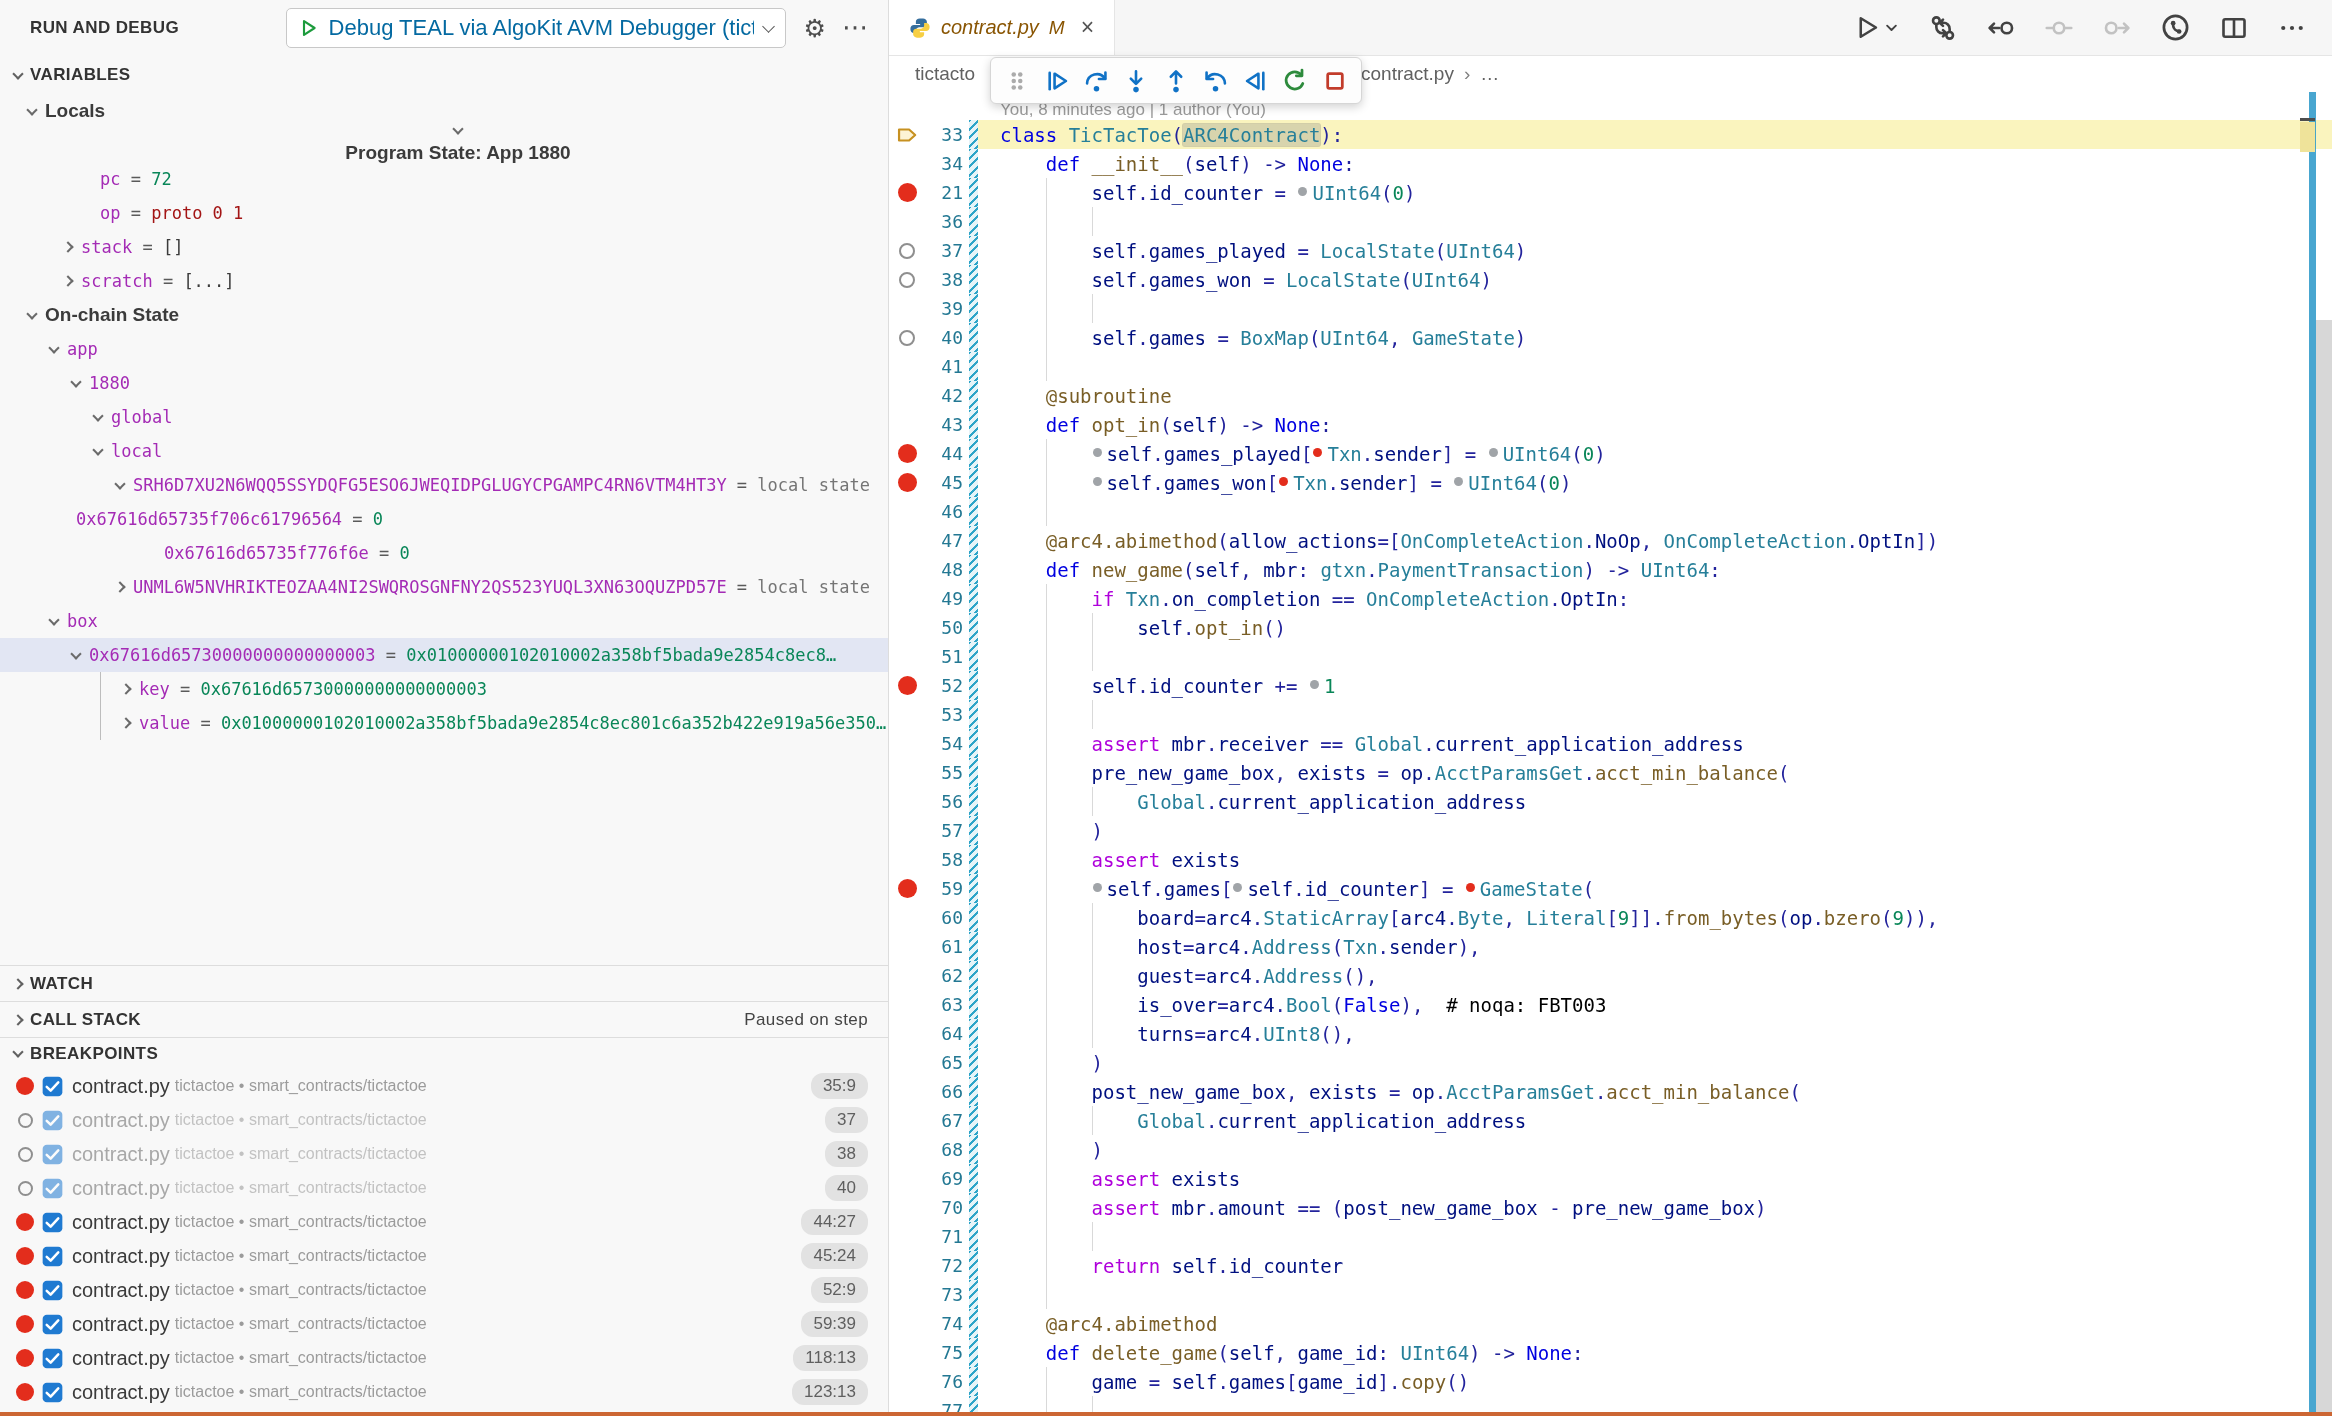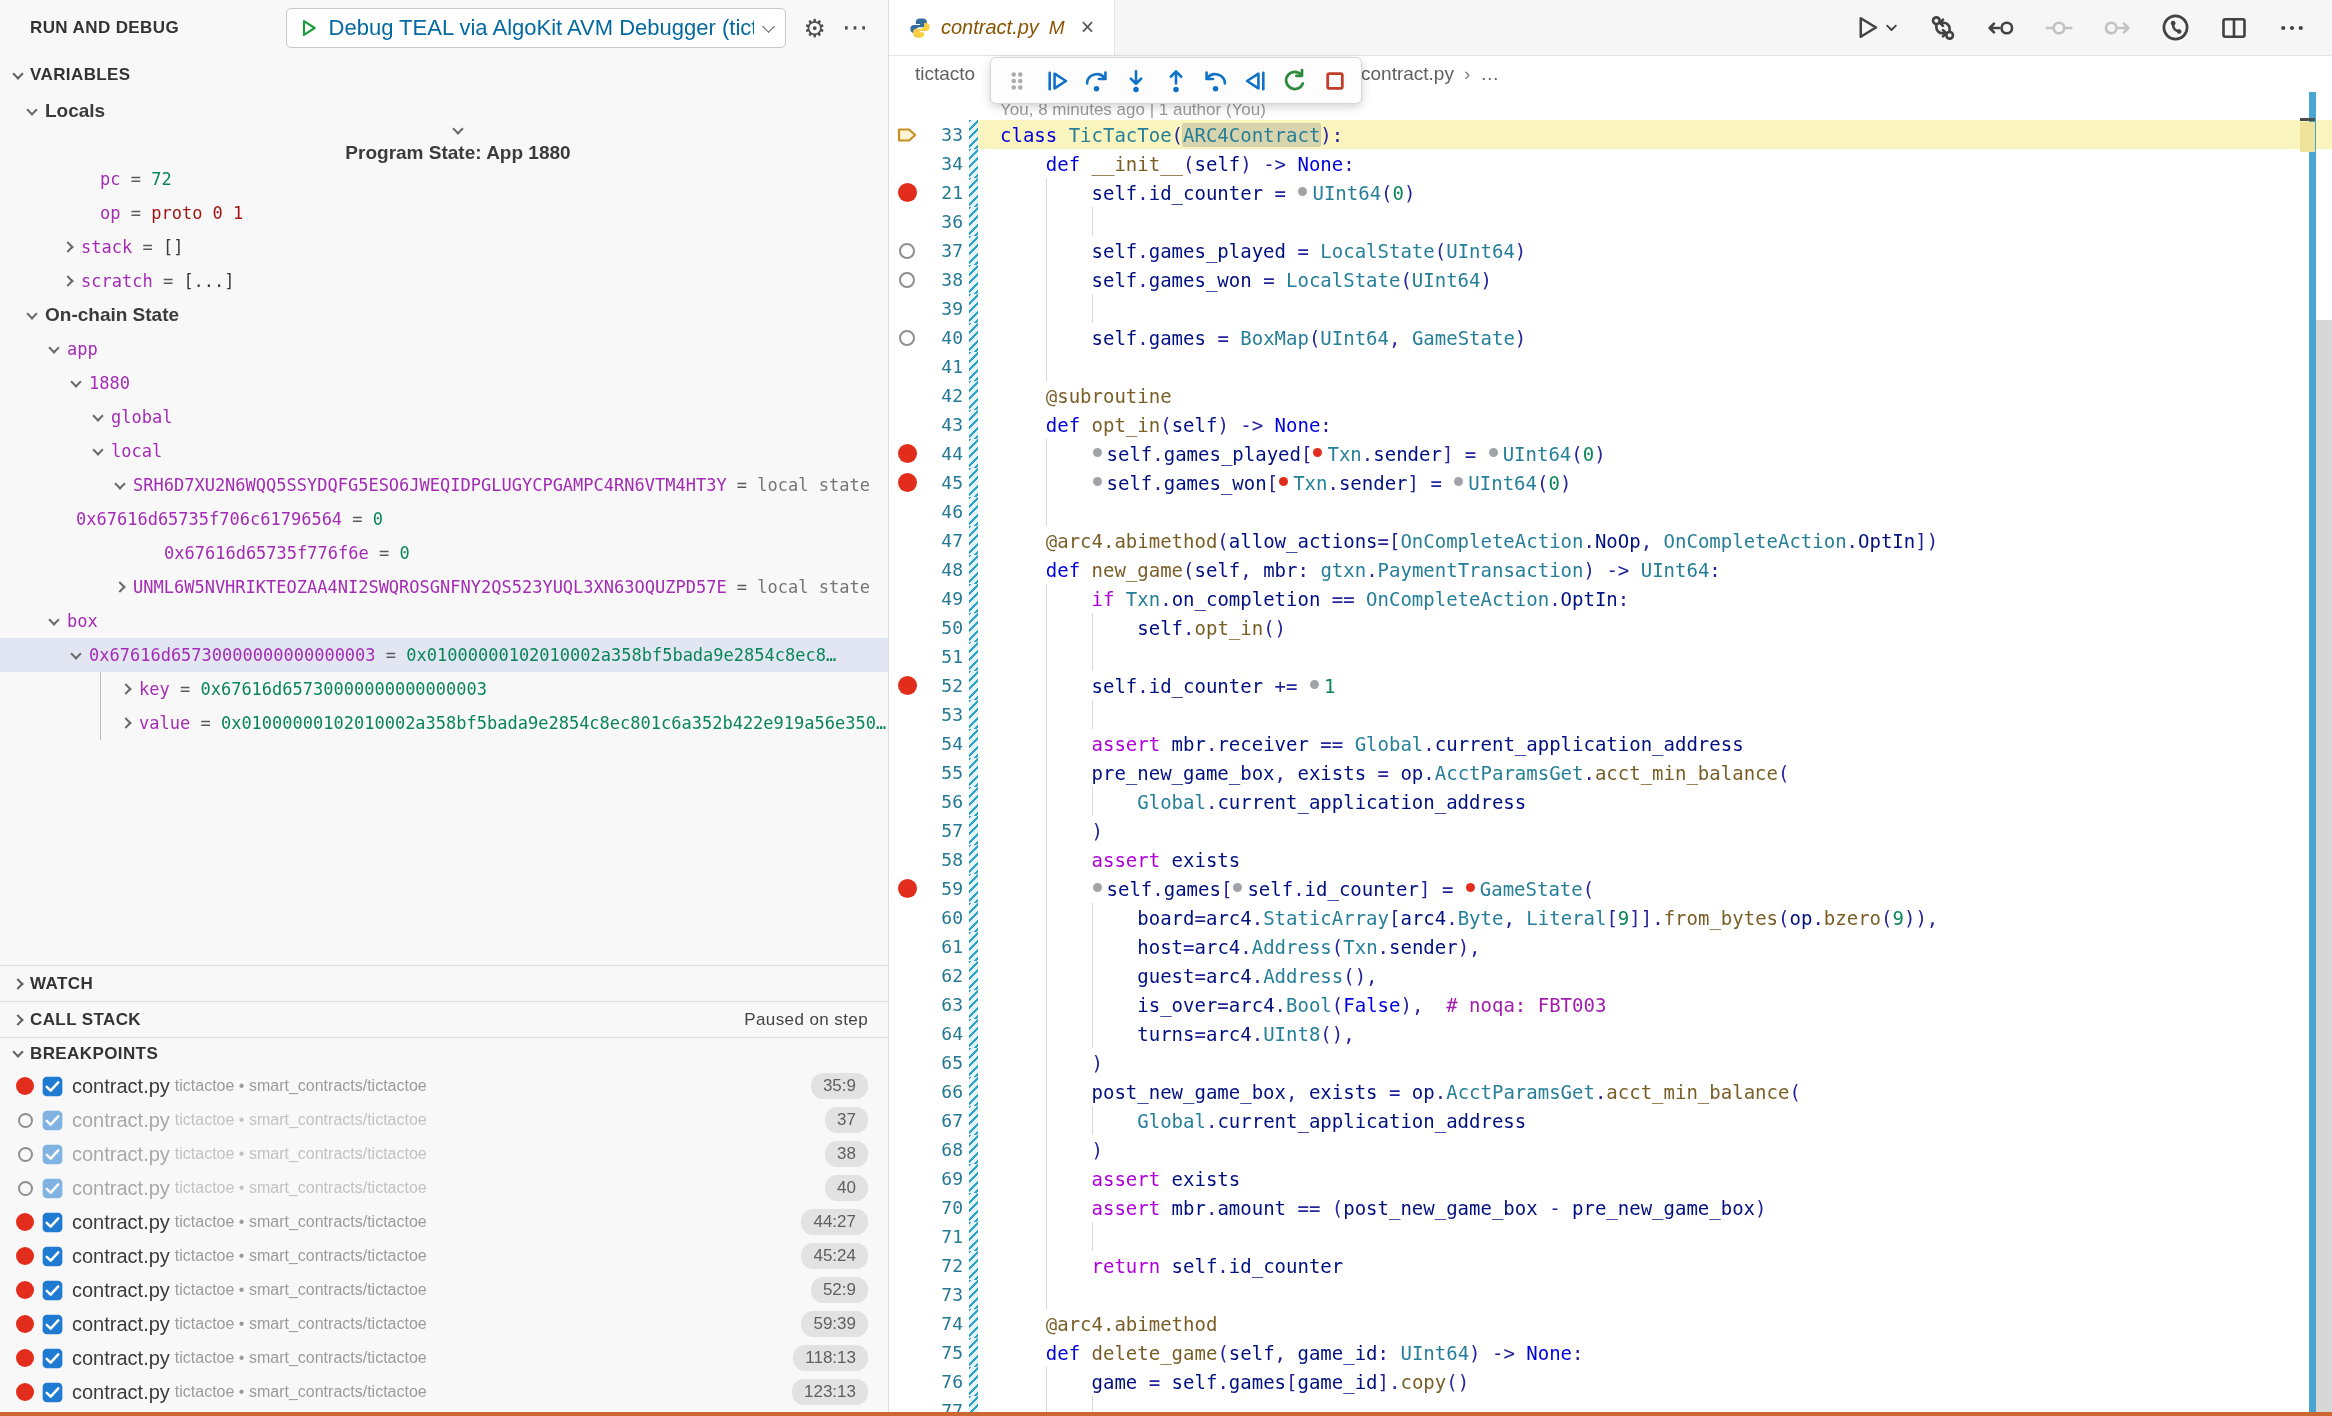--- a/index.html
+++ b/index.html
@@ -107,21 +107,21 @@
     padding-left:22px; white-space:pre; font-family:"DejaVu Sans Mono", monospace; font-size:19px; }
   .cl.cur .gtxt { background:#faf4be; }
   .iguide { position:absolute; top:0; bottom:0; width:1px; background:#d9d9d9; }
   .tok.kw { color:#0000e0; }
   .tok.ctrl { color:#af00db; }
   .tok.typ { color:#267f99; }
   .tok.typh { color:#267f99; background:rgba(130,130,130,.28); box-shadow:0 0 0 1px rgba(120,120,120,.3); border-radius:2px; }
   .tok.fn { color:#795e26; }
   .tok.vr { color:#001080; }
   .tok.num { color:#098658; }
-  .tok.cm { color:#a21caf; }
+  .tok.cm { color:#000000; }
   .tok.pn { color:#23239c; }
   .tok.deco { color:#795e26; }
   .dot { display:inline-block; width:9px; height:9px; border-radius:50%; margin:0 5px 2px 1px; vertical-align:middle; }
   .dot.dg { background:#a0a4a8; }
   .dot.dr { background:#e32d1c; }
 
   
   .ruler { position:absolute; top:92px; right:0; bottom:4px; width:32px; z-index:5; }
   .ruler .modstripe { position:absolute; right:16px; width:7px; top:0; bottom:0; background:rgba(40,150,200,.85); }
   .ruler .curmark { position:absolute; left:0; width:15px; top:30px; height:30px; background:#efe39a; }

